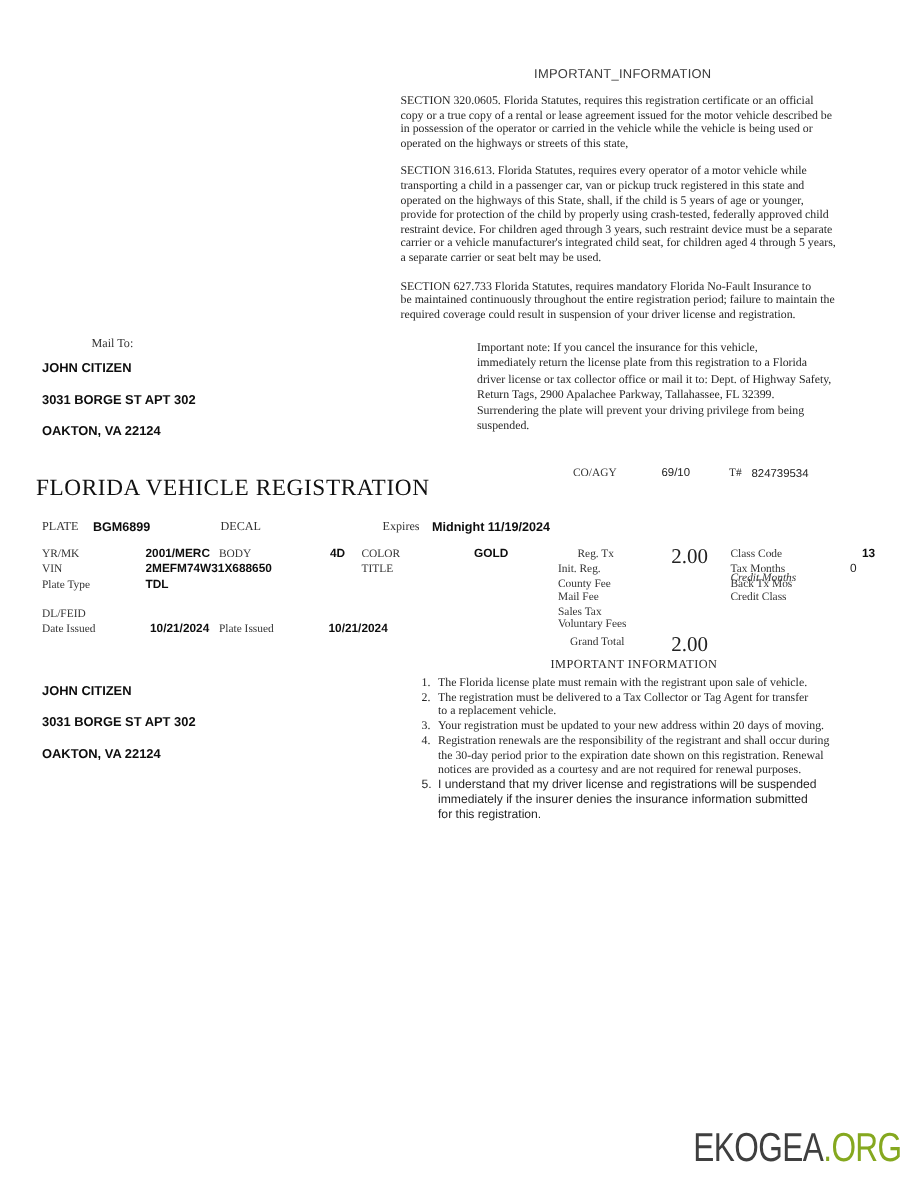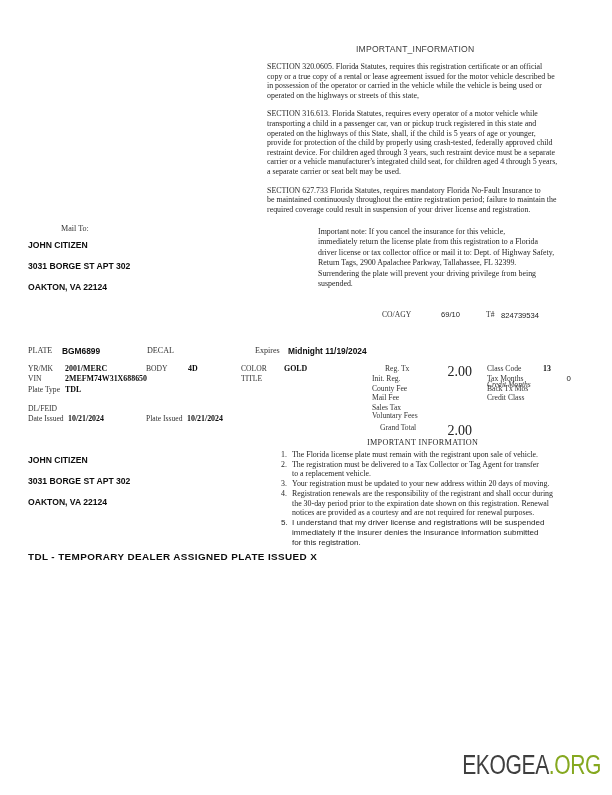--- a/index.html
+++ b/index.html
@@ -5,21 +5,21 @@
   html,body{margin:0;padding:0;background:#ffffff;}
   #page{position:relative;width:612px;height:795px;background:#ffffff;overflow:hidden;
         font-family:"Liberation Serif",serif;color:#222;}
   .abs{position:absolute;}
   .sans{font-family:"Liberation Sans",sans-serif;}
   .pre{white-space:pre-line;}
   .para{font-size:7.9px;line-height:9.6px;color:#262626;margin:0 0 9px 0;}
   .note{font-size:7.9px;line-height:10.4px;color:#262626;}
   .lbl{font-size:7.6px;color:#333;}
   .lbl8{font-size:8.1px;color:#333;}
-  .val{font-family:Liberation Serif, serif;font-weight:bold;font-size:7.9px;color:#0d0d0d;}
+  .val{font-family:Liberation Sans, sans-serif;font-weight:bold;font-size:7.9px;color:#0d0d0d;margin-left:32px;}
   .val85{font-family:"Liberation Sans",sans-serif;font-weight:bold;font-size:8.4px;color:#0d0d0d;}
   .addr{font-family:"Liberation Sans",sans-serif;font-weight:bold;font-size:8.6px;color:#0d0d0d;}
   .feeval{font-size:14px;color:#222;text-align:right;}
   .top-head{font-family:"Liberation Sans",sans-serif;font-size:8.6px;color:#3a3a3a;letter-spacing:.2px;}
   .doc-title{font-size:15.5px;letter-spacing:.4px;color:#111;}
   .mid-head{font-size:8.2px;letter-spacing:.3px;color:#2a2a2a;}
   .list{width:322px;}
   .li{display:flex;font-size:7.9px;line-height:9.7px;color:#262626;}
   .li .num{flex:0 0 11px;}
   .li .txt{flex:1;}
@@ -63,20 +63,21 @@
 driver license or tax collector office or mail it to: Dept. of Highway Safety,
 Return Tags, 2900 Apalachee Parkway, Tallahassee, FL 32399.
 Surrendering the plate will prevent your driving privilege from being
 suspended.</div>
 
   <div class="abs lbl" style="left:382px;top:310px;">CO/AGY</div>
   <div class="abs sans" style="left:441px;top:310px;font-size:7.6px;color:#222;">69/10</div>
   <div class="abs lbl" style="left:486px;top:310px;">T#</div>
   <div class="abs sans" style="left:501px;top:311px;font-size:7.6px;color:#222;">824739534</div>
 
+  <div class="abs doc-title" style="left:24px;top:317px;">FLORIDA VEHICLE REGISTRATION</div>
 
   <div class="abs lbl8" style="left:28px;top:346px;">PLATE</div>
   <div class="abs val85" style="left:62px;top:346px;">BGM6899</div>
   <div class="abs lbl8" style="left:147px;top:346px;">DECAL</div>
   <div class="abs lbl8" style="left:255px;top:346px;">Expires</div>
   <div class="abs val85" style="left:288px;top:346px;">Midnight 11/19/2024</div>
 
   <div class="abs lbl" style="left:28px;top:364px;">YR/MK</div>
   <div class="abs val" style="left:65px;top:364px;">2001/MERC</div>
   <div class="abs lbl" style="left:146px;top:364px;">BODY</div>
@@ -143,19 +144,18 @@
       <span class="txt pre">I understand that my driver license and registrations will be suspended
 immediately if the insurer denies the insurance information submitted
 for this registration.</span>
     </div>
   </div>
 
   <div class="abs addr" style="left:28px;top:455px;">JOHN CITIZEN</div>
   <div class="abs addr" style="left:28px;top:476px;">3031 BORGE ST APT 302</div>
   <div class="abs addr" style="left:28px;top:497px;">OAKTON, VA 22124</div>
 
-  <div class="abs footer-note" style="left:28px;top:551px;">TDL - TEMPORARY DEALER ASSIGNED PLATE ISSUED X</div>
 
   <div class="abs logo" style="right:11px;top:750px;">
     <span style="color:#3f3f3f;">EKOGEA</span><span style="color:#85a81f;">.ORG</span>
   </div>
 
 </div>
 
 </body></html>

